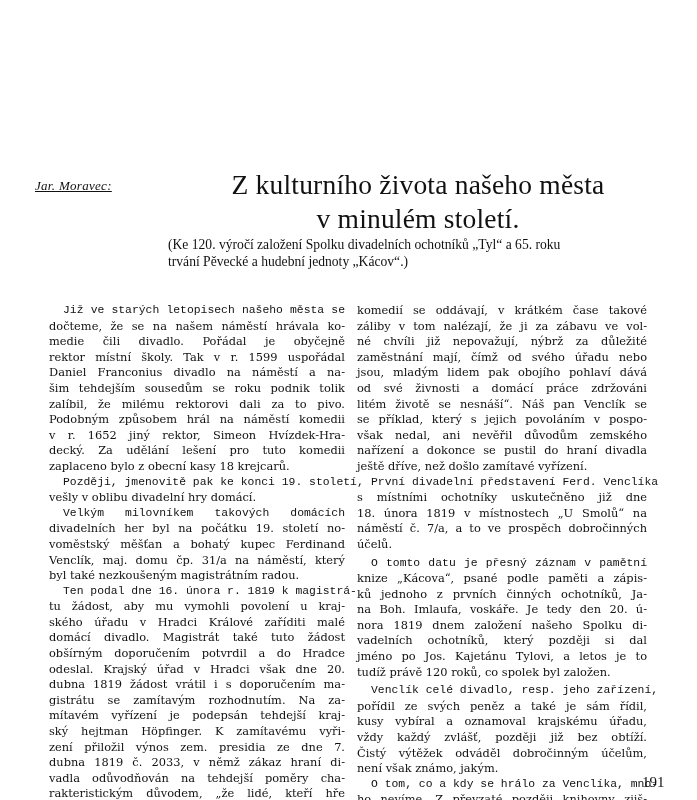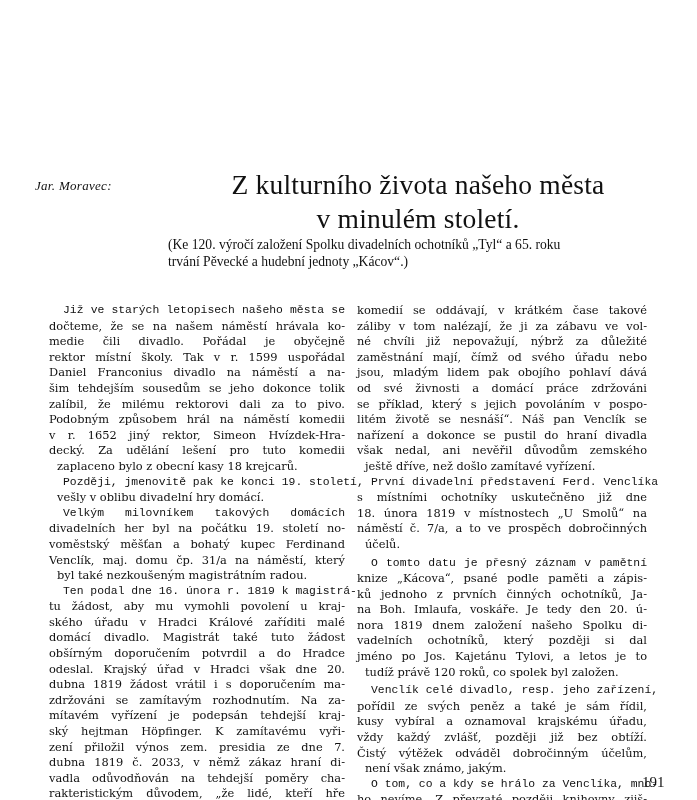--- a/index.html
+++ b/index.html
@@ -1,26 +1,26 @@
 <!DOCTYPE html>
 <html><head>
 <meta charset="utf-8">
 <style>
   html, body { margin: 0; padding: 0; background: #ffffff; }
   body { width: 697px; height: 800px; position: relative; overflow: hidden; color: #111; }
-  .author { position: absolute; left: 35px; top: 178px; font-family: "Liberation Serif", serif; font-style: italic; font-size: 13px; letter-spacing: 0.3px; }
+  .author { position: absolute; left: 35px; top: 178px; font-family: "Liberation Serif", serif; font-style: italic; font-size: 13px; letter-spacing: 0.3px; text-decoration: underline; }
   .title { position: absolute; left: 168px; top: 168px; width: 500px; font-family: "Liberation Serif", serif; font-size: 27.5px; line-height: 34px; letter-spacing: 0.2px; text-align: center; }
   .title div { white-space: nowrap; }
   .subtitle { position: absolute; left: 168px; top: 236px; width: 480px; font-family: "Liberation Serif", serif; font-size: 13.6px; line-height: 17px; }
   .subtitle div { white-space: nowrap; font-family: Liberation Serif, serif; }
   .col { position: absolute; top: 303px; font-family: "DejaVu Serif", serif; font-size: 11.4px; line-height: 15.6px; }
   .col.left { left: 49px; width: 296px; }
   .col.right { left: 357px; width: 290px; }
   .ln { display: block; white-space: nowrap; text-align: justify; text-align-last: justify; height: 15.6px; }
-  .ln.last { text-align-last: left; margin-left: 8px; }
+  .ln.last { text-align-last: left; }
   .ln.indent { padding-left: 14px; font-family: Liberation Mono, monospace; }
   .gap { height: 3px; }
   .page-num { position: absolute; left: 642px; top: 774px; font-family: "Liberation Serif", serif; font-size: 15px; }
 </style>
 </head>
 <body>
 
 <div class="author">Jar. Moravec:</div>
 
 <div class="title">
@@ -32,60 +32,60 @@
   <div>(Ke 120. výročí založení Spolku divadelních ochotníků „Tyl“ a 65. roku</div>
   <div>trvání Pěvecké a hudební jednoty „Kácov“.)</div>
 </div>
 
 <div class="col left">
   <span class="ln indent">Již ve starých letopisech našeho města se</span>
   <span class="ln">dočteme, že se na našem náměstí hrávala ko-</span>
   <span class="ln">medie čili divadlo. Pořádal je obyčejně</span>
   <span class="ln">rektor místní školy. Tak v r. 1599 uspořádal</span>
   <span class="ln">Daniel Franconius divadlo na náměstí a na-</span>
-  <span class="ln">šim tehdejším sousedům se jeho dokonce tolik</span>
+  <span class="ln">šim tehdejším sousedům se roku podnik tolik</span>
   <span class="ln">zalíbil, že milému rektorovi dali za to pivo.</span>
   <span class="ln">Podobným způsobem hrál na náměstí komedii</span>
   <span class="ln">v r. 1652 jiný rektor, Simeon Hvízdek-Hra-</span>
   <span class="ln">decký. Za udělání lešení pro tuto komedii</span>
   <span class="ln last">zaplaceno bylo z obecní kasy 18 krejcarů.</span>
   <span class="ln indent">Později, jmenovitě pak ke konci 19. století,</span>
   <span class="ln last">vešly v oblibu divadelní hry domácí.</span>
   <span class="ln indent">Velkým milovníkem takových domácích</span>
   <span class="ln">divadelních her byl na počátku 19. století no-</span>
   <span class="ln">voměstský měšťan a bohatý kupec Ferdinand</span>
   <span class="ln">Venclík, maj. domu čp. 31/a na náměstí, který</span>
   <span class="ln last">byl také nezkoušeným magistrátním radou.</span>
   <span class="ln indent">Ten podal dne 16. února r. 1819 k magistrá-</span>
   <span class="ln">tu žádost, aby mu vymohli povolení u kraj-</span>
   <span class="ln">ského úřadu v Hradci Králové zaříditi malé</span>
   <span class="ln">domácí divadlo. Magistrát také tuto žádost</span>
   <span class="ln">obšírným doporučením potvrdil a do Hradce</span>
   <span class="ln">odeslal. Krajský úřad v Hradci však dne 20.</span>
   <span class="ln">dubna 1819 žádost vrátil i s doporučením ma-</span>
-  <span class="ln">zdržováni se zamítavým rozhodnutím. Na za-</span>
+  <span class="ln">gistrátu se zamítavým rozhodnutím. Na za-</span>
   <span class="ln">mítavém vyřízení je podepsán tehdejší kraj-</span>
   <span class="ln">ský hejtman Höpfinger. K zamítavému vyři-</span>
   <span class="ln">zení přiložil výnos zem. presidia ze dne 7.</span>
   <span class="ln">dubna 1819 č. 2033, v němž zákaz hraní di-</span>
   <span class="ln">vadla odůvodňován na tehdejší poměry cha-</span>
   <span class="ln">rakteristickým důvodem, „že lidé, kteří hře</span>
 </div>
 
 <div class="col right">
   <span class="ln">komedií se oddávají, v krátkém čase takové</span>
   <span class="ln">záliby v tom nalézají, že ji za zábavu ve vol-</span>
   <span class="ln">né chvíli již nepovažují, nýbrž za důležité</span>
   <span class="ln">zaměstnání mají, čímž od svého úřadu nebo</span>
   <span class="ln">jsou, mladým lidem pak obojího pohlaví dává</span>
   <span class="ln">od své živnosti a domácí práce zdržováni</span>
+  <span class="ln">litém životě se nesnáší“. Náš pan Venclík se</span>
   <span class="ln">se příklad, který s jejich povoláním v pospo-</span>
-  <span class="ln">litém životě se nesnáší“. Náš pan Venclík se</span>
+  <span class="ln">však nedal, ani nevěřil důvodům zemského</span>
   <span class="ln">nařízení a dokonce se pustil do hraní divadla</span>
-  <span class="ln">však nedal, ani nevěřil důvodům zemského</span>
   <span class="ln last">ještě dříve, než došlo zamítavé vyřízení.</span>
   <span class="ln indent">První divadelní představení Ferd. Venclíka</span>
   <span class="ln">s místními ochotníky uskutečněno již dne</span>
   <span class="ln">18. února 1819 v místnostech „U Smolů“ na</span>
   <span class="ln">náměstí č. 7/a, a to ve prospěch dobročinných</span>
   <span class="ln last">účelů.</span>
   <div class="gap"></div>
   <span class="ln indent">O tomto datu je přesný záznam v pamětní</span>
   <span class="ln">knize „Kácova“, psané podle paměti a zápis-</span>
   <span class="ln">ků jednoho z prvních činných ochotníků, Ja-</span>

